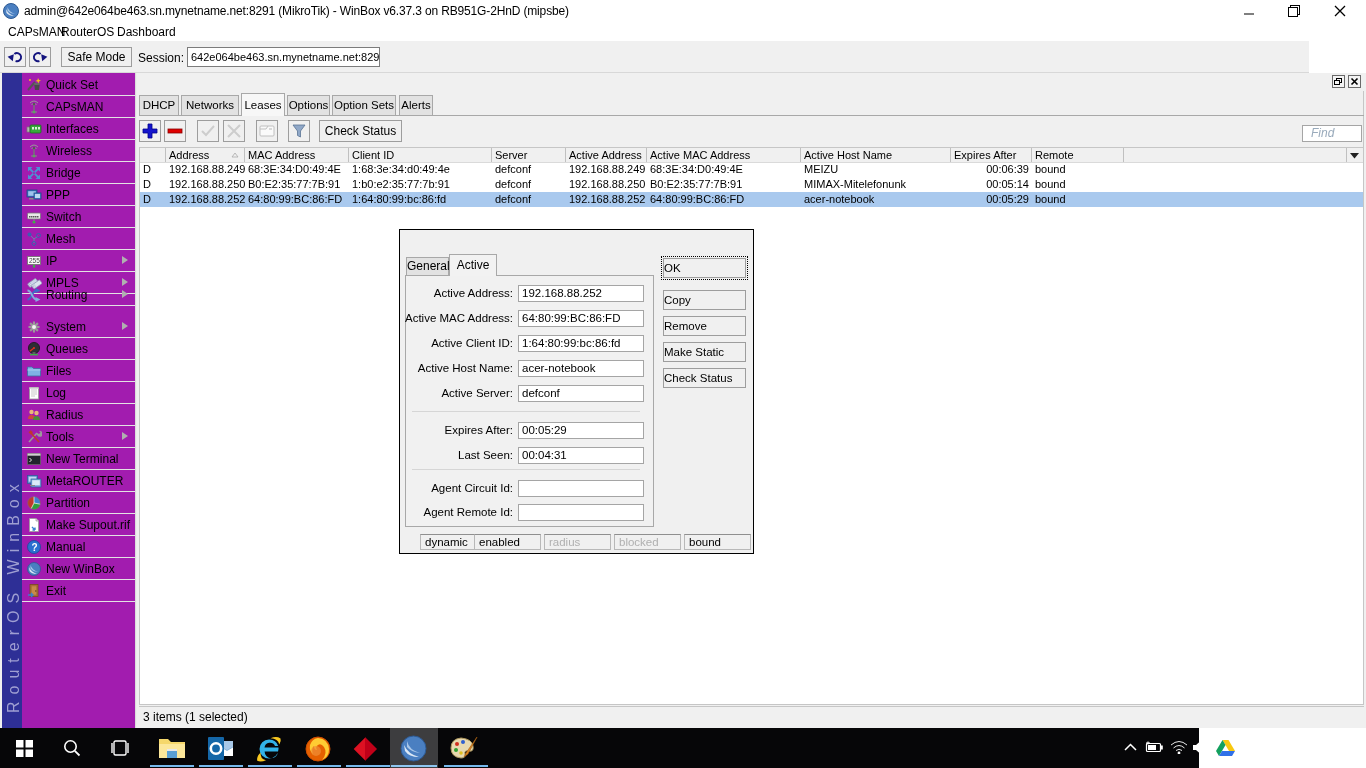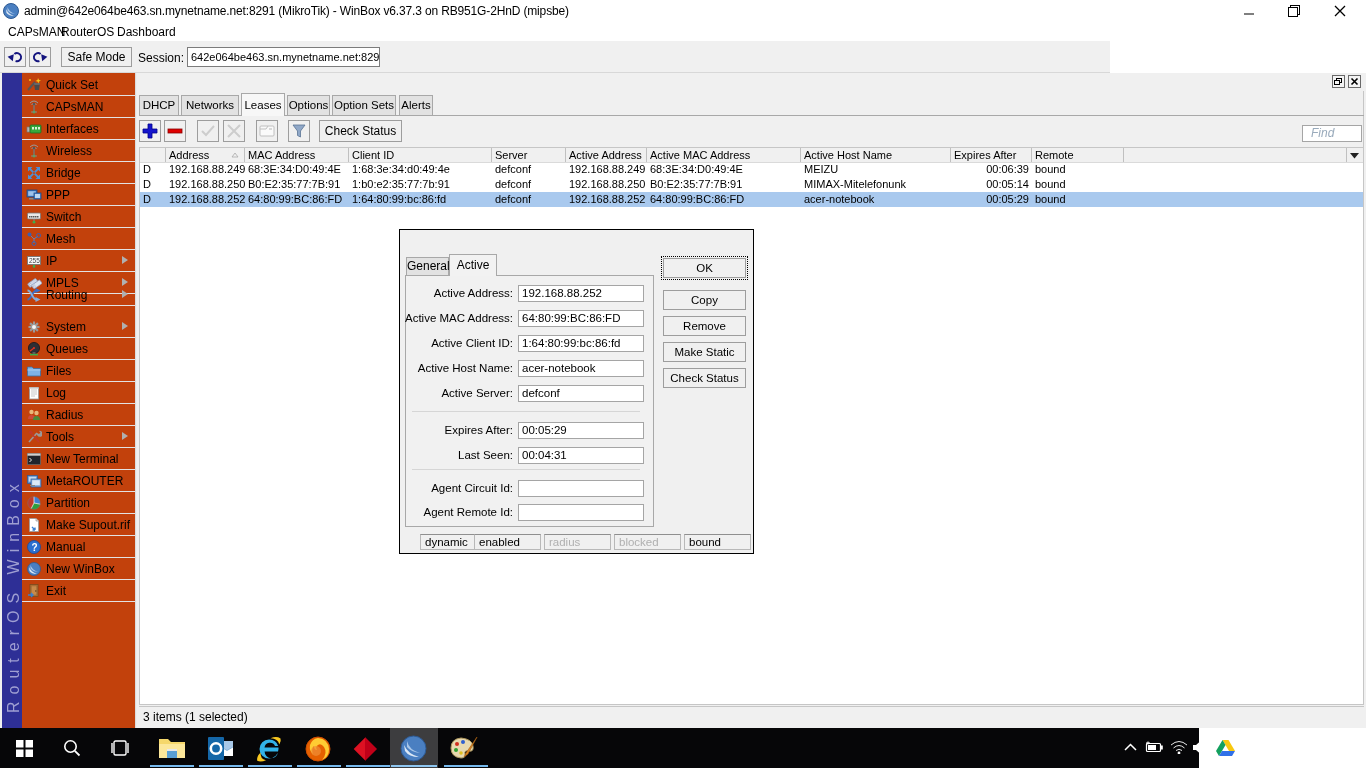--- a/index.html
+++ b/index.html
@@ -30,21 +30,21 @@
       <path d="M1 1 L11 11 M11 1 L1 11" stroke="#000" stroke-width="1.3"></path>
     </svg>
 </div>
 
 <div class="abs" style="left:0;top:22px;width:1366px;height:19px;background:#fff">
   <span class="abs" style="left:8px;top:3px">CAPsMAN</span>
   <span class="abs" style="left:61px;top:3px">RouterOS</span>
   <span class="abs" style="left:117px;top:3px">Dashboard</span>
 </div>
 
-<div class="abs" style="left:0;top:41px;width:1110px;height:32px;background:#f0f0f0;border-bottom:1px solid #d8d8d8">
+<div class="abs" style="left:0;top:41px;width:1309px;height:32px;background:#f0f0f0;border-bottom:1px solid #d8d8d8">
   <div class="btn" style="left:4px;top:6px;width:22px;height:20px">
     <svg width="20" height="18" viewBox="0 0 20 18">
         <path d="M9.4 6.0 A4.1 4.1 0 1 1 10.6 13.0" fill="none" stroke="#14147e" stroke-width="1.9"></path>
         <path d="M2.6 8.8 L8.8 6.2 L7.8 13.2 Z" fill="#14147e"></path>
       </svg>
   </div>
   <div class="btn" style="left:29px;top:6px;width:22px;height:20px">
     <svg width="20" height="18" viewBox="0 0 20 18">
         <path d="M10.6 6.0 A4.1 4.1 0 1 0 9.4 13.0" fill="none" stroke="#14147e" stroke-width="1.9"></path>
         <path d="M17.4 8.8 L11.2 6.2 L12.2 13.2 Z" fill="#14147e"></path>
@@ -53,21 +53,21 @@
   <div class="btn" style="left:61px;top:6px;width:71px;height:20px;line-height:18px">Safe Mode</div>
   <span class="abs" style="left:130px;top:10px;width:54px;text-align:right">Session:</span>
   <div class="tbx" style="left:187px;top:6px;width:193px;height:20px;border-color:#7c7c7c;line-height:18px;padding-left:3px;font-size:11px">642e064be463.sn.mynetname.net:8291</div>
 </div>
 
 <div class="abs" style="left:2px;top:73px;width:20px;height:655px;background:#2e2f96">
   <div class="abs" style="left:3px;top:640px;transform:rotate(-90deg);transform-origin:0 0;white-space:nowrap;color:#9f9fd2;font-size:16px;letter-spacing:7px">RouterOS WinBox</div>
 </div>
 <div class="abs" style="left:0;top:73px;width:2px;height:655px;background:#f0f0f0"></div>
 
-<div class="abs" id="sidebar" style="left:22px;top:73px;width:113px;height:655px;background:#c2410c">
+<div class="abs" id="sidebar" style="left:22px;top:73px;width:113px;height:655px;background:#a21caf">
 <style>
 .mi{position:absolute;left:0;width:113px;height:22px;border-bottom:1px solid #e3e3e3}
 .mi .ic{position:absolute;left:4px;top:3px;width:16px;height:16px}
 .mi .tx{position:absolute;left:24px;top:4px;white-space:nowrap}
 .mi .ar{position:absolute;left:100px;top:6px;width:0;height:0;border-left:6px solid #b0b0b0;border-top:4px solid transparent;border-bottom:4px solid transparent}
 </style>
 <div class="mi" style="top:1px">
       <svg class="ic" viewBox="0 0 16 16">
         <path d="M2 13 L9 5" stroke="#555" stroke-width="2"></path>
         <path d="M8 6 L14 6 L13 13 L9 13 Z" fill="#4a4a4a"></path>
@@ -462,21 +462,21 @@
 
   <div class="abs" style="left:2px;top:633px;width:1225px;height:21px;background:#f0f0f0;border-top:1px solid #c6c6c6">
     <span class="abs" style="left:4px;top:3px">3 items (1 selected)</span>
   </div>
 </div>
 
 <div class="abs" id="dialog" style="left:399px;top:229px;width:355px;height:325px;background:#f0f0f0;border:1px solid #000">
   <style>
   .dlab{position:absolute;width:113px;text-align:right;white-space:nowrap}
   .dbox{position:absolute;left:118px;width:126px;height:17px;background:#fff;border:1px solid #a5a5a5;line-height:15px;padding-left:3px;white-space:nowrap}
-  .dbtn{position:absolute;left:263px;width:83px;height:20px;background:#f0f0f0;border:1px solid #9d9d9d;text-align:center;line-height:18px}
+  .dbtn{position:absolute;left:263px;width:83px;height:20px;background:#f0f0f0;border:1px solid #9d9d9d;text-align:left;line-height:18px}
   .dsep{position:absolute;left:12px;width:228px;height:1px;background:#d6d6d6}
   .dst{position:absolute;height:16px;background:#f0f0f0;border:1px solid #b8b8b8;border-top-color:#8f8f8f;line-height:14px;padding-left:4px}
   </style>
   <div class="abs" style="left:6px;top:27px;width:43px;height:18px;background:#e2e2e2;border:1px solid #a8a8a8;border-bottom:none;text-align:center;line-height:17px;z-index:1">General</div>
   <div class="abs" style="left:49px;top:24px;width:48px;height:22px;background:#f2f2f2;border:1px solid #a8a8a8;border-bottom:none;text-align:center;line-height:20px;z-index:3">Active</div>
   <div class="abs" style="left:5px;top:45px;width:249px;height:252px;background:#f1f1f1;border:1px solid #a8a8a8;z-index:2"></div>
   <div style="position:absolute;z-index:4;left:0;top:0;width:353px;height:323px;pointer-events:none;font-size:11.5px">
     <span class="dlab" style="top:57px">Active Address:</span>
       <div class="dbox" style="top:55px">192.168.88.252</div>
     <span class="dlab" style="top:82px">Active MAC Address:</span>

